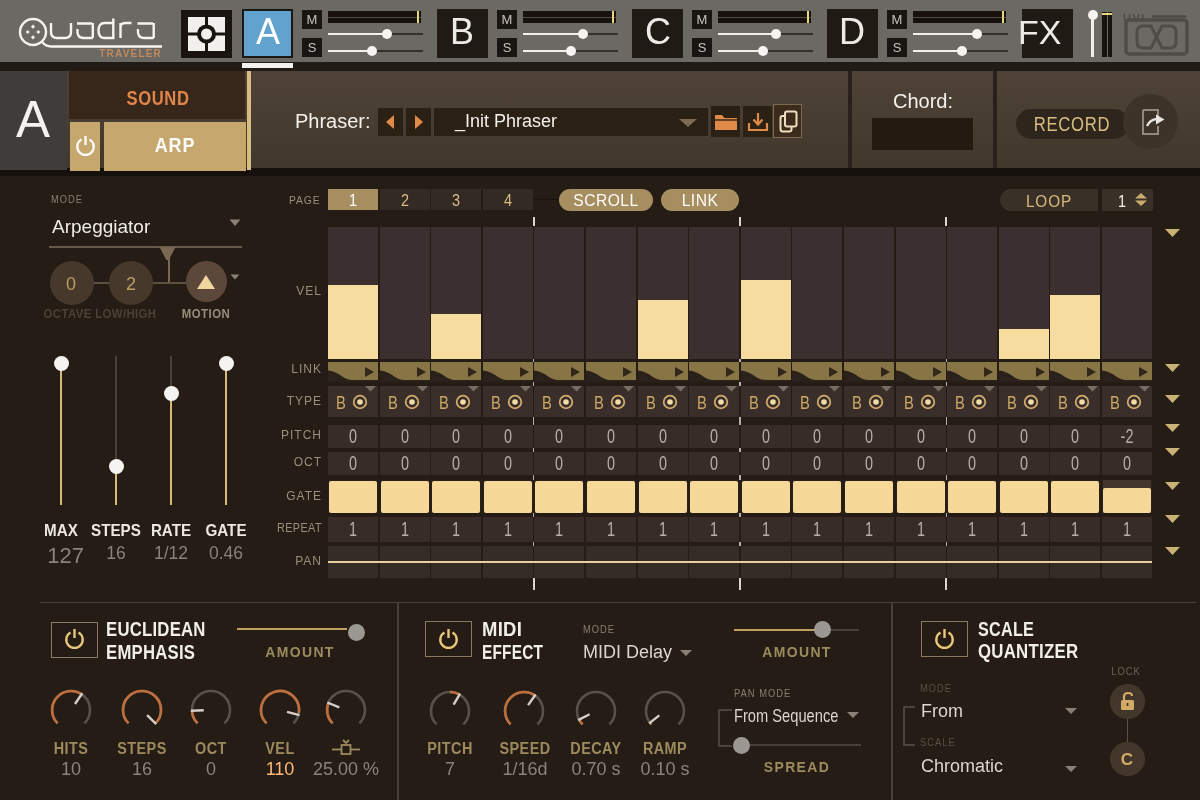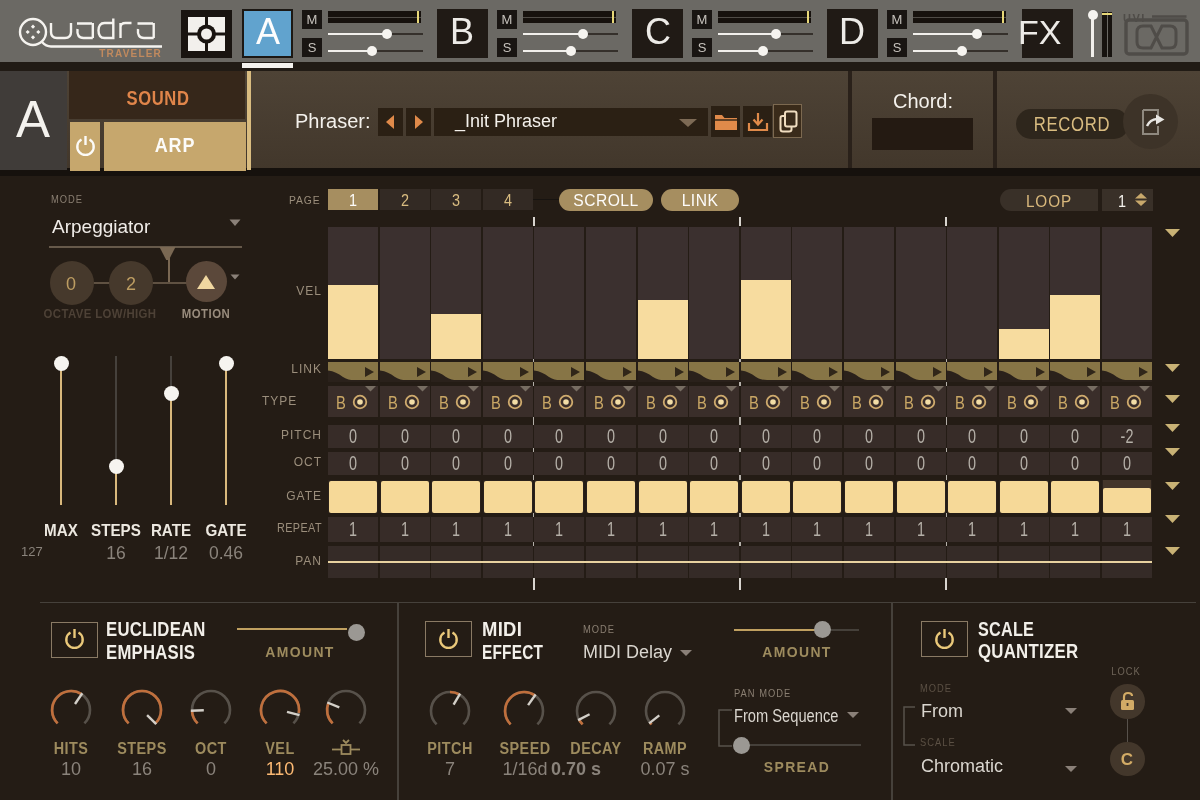--- a/index.html
+++ b/index.html
@@ -184,21 +184,21 @@
   </svg>
 <svg class="abs" style="left:230px;top:274px" width="10" height="6">
     <path d="M0.5,0.5 L9.5,0.5 L5,5.5 Z" fill="#8a8078"></path>
   </svg>
 <div style="position:absolute;left:20px;width:160px;text-align:center;top:308px;font-size:12px;color:#4d4136;font-weight:700;letter-spacing:0.4px;white-space:nowrap;font-family:'Liberation Sans', sans-serif;line-height:1;transform:scaleX(0.95);transform-origin:50% 50%;">OCTAVE LOW/HIGH</div>
 <div style="position:absolute;left:156px;width:100px;text-align:center;top:308px;font-size:12px;color:#998c7d;font-weight:700;letter-spacing:0.5px;white-space:nowrap;font-family:'Liberation Sans', sans-serif;line-height:1;transform:scaleX(0.95);transform-origin:50% 50%;">MOTION</div>
 <div style="position:absolute;left:60.0px;top:356.0px;width:2.0px;height:7.0px;background:#46413c;"></div>
 <div style="position:absolute;left:60.0px;top:363.0px;width:2.0px;height:142.0px;background:#d9b87c;"></div>
 <div style="position:absolute;left:53.5px;top:355.5px;width:15px;height:15px;border-radius:50%;background:#f6f4f0"></div>
 <div style="position:absolute;left:21px;width:80px;text-align:center;top:522px;font-size:16.5px;color:#ece8e0;font-weight:700;letter-spacing:0px;white-space:nowrap;font-family:'Liberation Sans', sans-serif;line-height:1;transform:scaleX(0.92);transform-origin:50% 50%;">MAX</div>
-<div style="position:absolute;left:21px;width:80px;text-align:left;top:545px;font-size:13px;color:#8a837b;font-weight:400;letter-spacing:0px;white-space:nowrap;font-family:'Liberation Sans', sans-serif;line-height:1;">127</div>
+<div style="position:absolute;left:4px;width:80px;text-align:right;top:545px;font-size:22px;color:#8a837b;font-weight:400;letter-spacing:0px;white-space:nowrap;font-family:'Liberation Sans', sans-serif;line-height:1;">127</div>
 <div style="position:absolute;left:115.0px;top:356.0px;width:2.0px;height:110.0px;background:#46413c;"></div>
 <div style="position:absolute;left:115.0px;top:466.0px;width:2.0px;height:39.0px;background:#d9b87c;"></div>
 <div style="position:absolute;left:108.5px;top:458.5px;width:15px;height:15px;border-radius:50%;background:#f6f4f0"></div>
 <div style="position:absolute;left:76px;width:80px;text-align:center;top:522px;font-size:16.5px;color:#ece8e0;font-weight:700;letter-spacing:0px;white-space:nowrap;font-family:'Liberation Sans', sans-serif;line-height:1;transform:scaleX(0.92);transform-origin:50% 50%;">STEPS</div>
 <div style="position:absolute;left:76px;width:80px;text-align:center;top:545px;font-size:17.5px;color:#8a837b;font-weight:400;letter-spacing:0px;white-space:nowrap;font-family:'Liberation Sans', sans-serif;line-height:1;">16</div>
 <div style="position:absolute;left:170.0px;top:356.0px;width:2.0px;height:37.0px;background:#46413c;"></div>
 <div style="position:absolute;left:170.0px;top:393.0px;width:2.0px;height:112.0px;background:#d9b87c;"></div>
 <div style="position:absolute;left:163.5px;top:385.5px;width:15px;height:15px;border-radius:50%;background:#f6f4f0"></div>
 <div style="position:absolute;left:131px;width:80px;text-align:center;top:522px;font-size:16.5px;color:#ece8e0;font-weight:700;letter-spacing:0px;white-space:nowrap;font-family:'Liberation Sans', sans-serif;line-height:1;transform:scaleX(0.92);transform-origin:50% 50%;">RATE</div>
 <div style="position:absolute;left:131px;width:80px;text-align:center;top:545px;font-size:17.5px;color:#8a837b;font-weight:400;letter-spacing:0px;white-space:nowrap;font-family:'Liberation Sans', sans-serif;line-height:1;">1/12</div>
@@ -251,21 +251,21 @@
 <div style="position:absolute;left:945.4px;top:578.0px;width:2.0px;height:12.0px;background:#d8d4ce;"></div>
 <div style="position:absolute;left:945.6px;top:359.0px;width:1.5px;height:3.0px;background:rgba(216,212,206,0.8);"></div>
 <div style="position:absolute;left:945.6px;top:382.0px;width:1.5px;height:4.0px;background:rgba(216,212,206,0.8);"></div>
 <div style="position:absolute;left:945.6px;top:417.0px;width:1.5px;height:8.0px;background:rgba(216,212,206,0.8);"></div>
 <div style="position:absolute;left:945.6px;top:448.0px;width:1.5px;height:4.0px;background:rgba(216,212,206,0.8);"></div>
 <div style="position:absolute;left:945.6px;top:475.0px;width:1.5px;height:5.0px;background:rgba(216,212,206,0.8);"></div>
 <div style="position:absolute;left:945.6px;top:513.0px;width:1.5px;height:4.0px;background:rgba(216,212,206,0.8);"></div>
 <div style="position:absolute;left:945.6px;top:542.0px;width:1.5px;height:4.0px;background:rgba(216,212,206,0.8);"></div>
 <div style="position:absolute;left:262px;width:60px;text-align:right;top:285px;font-size:12px;color:#9b8e7c;font-weight:400;letter-spacing:1px;white-space:nowrap;font-family:'Liberation Sans', sans-serif;line-height:1;">VEL</div>
 <div style="position:absolute;left:262px;width:60px;text-align:right;top:363px;font-size:12px;color:#9b8e7c;font-weight:400;letter-spacing:1px;white-space:nowrap;font-family:'Liberation Sans', sans-serif;line-height:1;">LINK</div>
-<div style="position:absolute;left:262px;width:60px;text-align:left;top:395px;font-size:12px;color:#9b8e7c;font-weight:400;letter-spacing:1px;white-space:nowrap;font-family:'Liberation Sans', sans-serif;line-height:1;">TYPE</div>
+<div style="position:absolute;left:262px;width:60px;text-align:right;top:395px;font-size:12px;color:#9b8e7c;font-weight:400;letter-spacing:1px;white-space:nowrap;font-family:'Liberation Sans', sans-serif;line-height:1;">TYPE</div>
 <div style="position:absolute;left:262px;width:60px;text-align:right;top:429px;font-size:12px;color:#9b8e7c;font-weight:400;letter-spacing:1px;white-space:nowrap;font-family:'Liberation Sans', sans-serif;line-height:1;">PITCH</div>
 <div style="position:absolute;left:262px;width:60px;text-align:right;top:456px;font-size:12px;color:#9b8e7c;font-weight:400;letter-spacing:1px;white-space:nowrap;font-family:'Liberation Sans', sans-serif;line-height:1;">OCT</div>
 <div style="position:absolute;left:262px;width:60px;text-align:right;top:490px;font-size:12px;color:#9b8e7c;font-weight:400;letter-spacing:1px;white-space:nowrap;font-family:'Liberation Sans', sans-serif;line-height:1;">GATE</div>
 <div style="position:absolute;left:262px;width:60px;text-align:right;top:522px;font-size:12px;color:#9b8e7c;font-weight:400;letter-spacing:0.5px;white-space:nowrap;font-family:'Liberation Sans', sans-serif;line-height:1;transform:scaleX(0.9);transform-origin:100% 50%;">REPEAT</div>
 <div style="position:absolute;left:262px;width:60px;text-align:right;top:555px;font-size:12px;color:#9b8e7c;font-weight:400;letter-spacing:1px;white-space:nowrap;font-family:'Liberation Sans', sans-serif;line-height:1;">PAN</div>
 <div style="position:absolute;left:328.0px;top:227.0px;width:50.0px;height:132.0px;background:#3b302f;"></div>
 <div style="position:absolute;left:328.0px;top:285.0px;width:50.0px;height:74.0px;background:#f7dc9f;"></div>
 <div style="position:absolute;left:379.6px;top:227.0px;width:50.0px;height:132.0px;background:#3b302f;"></div>
 <div style="position:absolute;left:431.2px;top:227.0px;width:50.0px;height:132.0px;background:#3b302f;"></div>
 <div style="position:absolute;left:431.2px;top:314.0px;width:50.0px;height:45.0px;background:#f7dc9f;"></div>
@@ -737,23 +737,23 @@
 <svg style="position:absolute;left:643px;top:689px" width="44" height="44">
     <path d="M8.6,35.4 A19,19 0 1 1 35.4,35.4" stroke="#57514a" stroke-width="2.6" fill="none"></path>
     <path d="M8.6,35.4 A19,19 0 0 1 7.0,33.7" stroke="#c06f3c" stroke-width="2.6" fill="none"></path>
     <line x1="16.3" y1="26.4" x2="6.1" y2="34.4" stroke="#d3cfc8" stroke-width="2.4"></line>
   </svg>
 <div style="position:absolute;left:405px;width:90px;text-align:center;top:741px;font-size:16px;color:#9d8b5e;font-weight:700;letter-spacing:0.5px;white-space:nowrap;font-family:'Liberation Sans', sans-serif;line-height:1;transform:scaleX(0.9);transform-origin:50% 50%;">PITCH</div>
 <div style="position:absolute;left:405px;width:90px;text-align:center;top:760px;font-size:18px;color:#8a837b;font-weight:400;letter-spacing:0px;white-space:nowrap;font-family:'Liberation Sans', sans-serif;line-height:1;">7</div>
 <div style="position:absolute;left:480px;width:90px;text-align:center;top:741px;font-size:16px;color:#9d8b5e;font-weight:700;letter-spacing:0.5px;white-space:nowrap;font-family:'Liberation Sans', sans-serif;line-height:1;transform:scaleX(0.9);transform-origin:50% 50%;">SPEED</div>
 <div style="position:absolute;left:480px;width:90px;text-align:center;top:760px;font-size:18px;color:#8a837b;font-weight:400;letter-spacing:0px;white-space:nowrap;font-family:'Liberation Sans', sans-serif;line-height:1;">1/16d</div>
 <div style="position:absolute;left:551px;width:90px;text-align:center;top:741px;font-size:16px;color:#9d8b5e;font-weight:700;letter-spacing:0.5px;white-space:nowrap;font-family:'Liberation Sans', sans-serif;line-height:1;transform:scaleX(0.9);transform-origin:50% 50%;">DECAY</div>
-<div style="position:absolute;left:551px;width:90px;text-align:left;top:760px;font-size:18px;color:#8a837b;font-weight:700;letter-spacing:0px;white-space:nowrap;font-family:'Liberation Sans', sans-serif;line-height:1;">0.70 s</div>
+<div style="position:absolute;left:551px;width:90px;text-align:center;top:760px;font-size:18px;color:#8a837b;font-weight:400;letter-spacing:0px;white-space:nowrap;font-family:'Liberation Sans', sans-serif;line-height:1;">0.70 s</div>
 <div style="position:absolute;left:620px;width:90px;text-align:center;top:741px;font-size:16px;color:#9d8b5e;font-weight:700;letter-spacing:0.5px;white-space:nowrap;font-family:'Liberation Sans', sans-serif;line-height:1;transform:scaleX(0.9);transform-origin:50% 50%;">RAMP</div>
-<div style="position:absolute;left:620px;width:90px;text-align:center;top:760px;font-size:18px;color:#8a837b;font-weight:400;letter-spacing:0px;white-space:nowrap;font-family:'Liberation Sans', sans-serif;line-height:1;">0.07 s</div>
+<div style="position:absolute;left:620px;width:90px;text-align:center;top:760px;font-size:18px;color:#8a837b;font-weight:400;letter-spacing:0px;white-space:nowrap;font-family:'Liberation Sans', sans-serif;line-height:1;">0.10 s</div>
 <div style="position:absolute;left:734px;top:688px;font-size:11px;color:#8a7f72;font-weight:400;letter-spacing:1.2px;white-space:nowrap;font-family:'Liberation Sans', sans-serif;line-height:1;transform:scaleX(0.85);transform-origin:0 50%;">PAN MODE</div>
 <div style="position:absolute;left:734px;top:707px;font-size:18px;color:#dad6cf;font-weight:400;letter-spacing:0px;white-space:nowrap;font-family:'Liberation Sans', sans-serif;line-height:1;transform:scaleX(0.815);transform-origin:0 50%;">From Sequence</div>
 <svg class="abs" style="left:846px;top:711px" width="14" height="8">
     <path d="M1,1 L13,1 L7,7 Z" fill="#8a8078"></path>
   </svg>
 <svg class="abs" style="left:718px;top:709px" width="15" height="38">
     <path d="M14,1 H1 V37 H14" stroke="#57514b" stroke-width="1.5" fill="none"></path>
   </svg>
 <div style="position:absolute;left:741.0px;top:744.3px;width:120.0px;height:2.0px;background:#45403a;"></div>
 <div style="position:absolute;left:732.5px;top:736.8px;width:17px;height:17px;border-radius:50%;background:#9b9893"></div>

